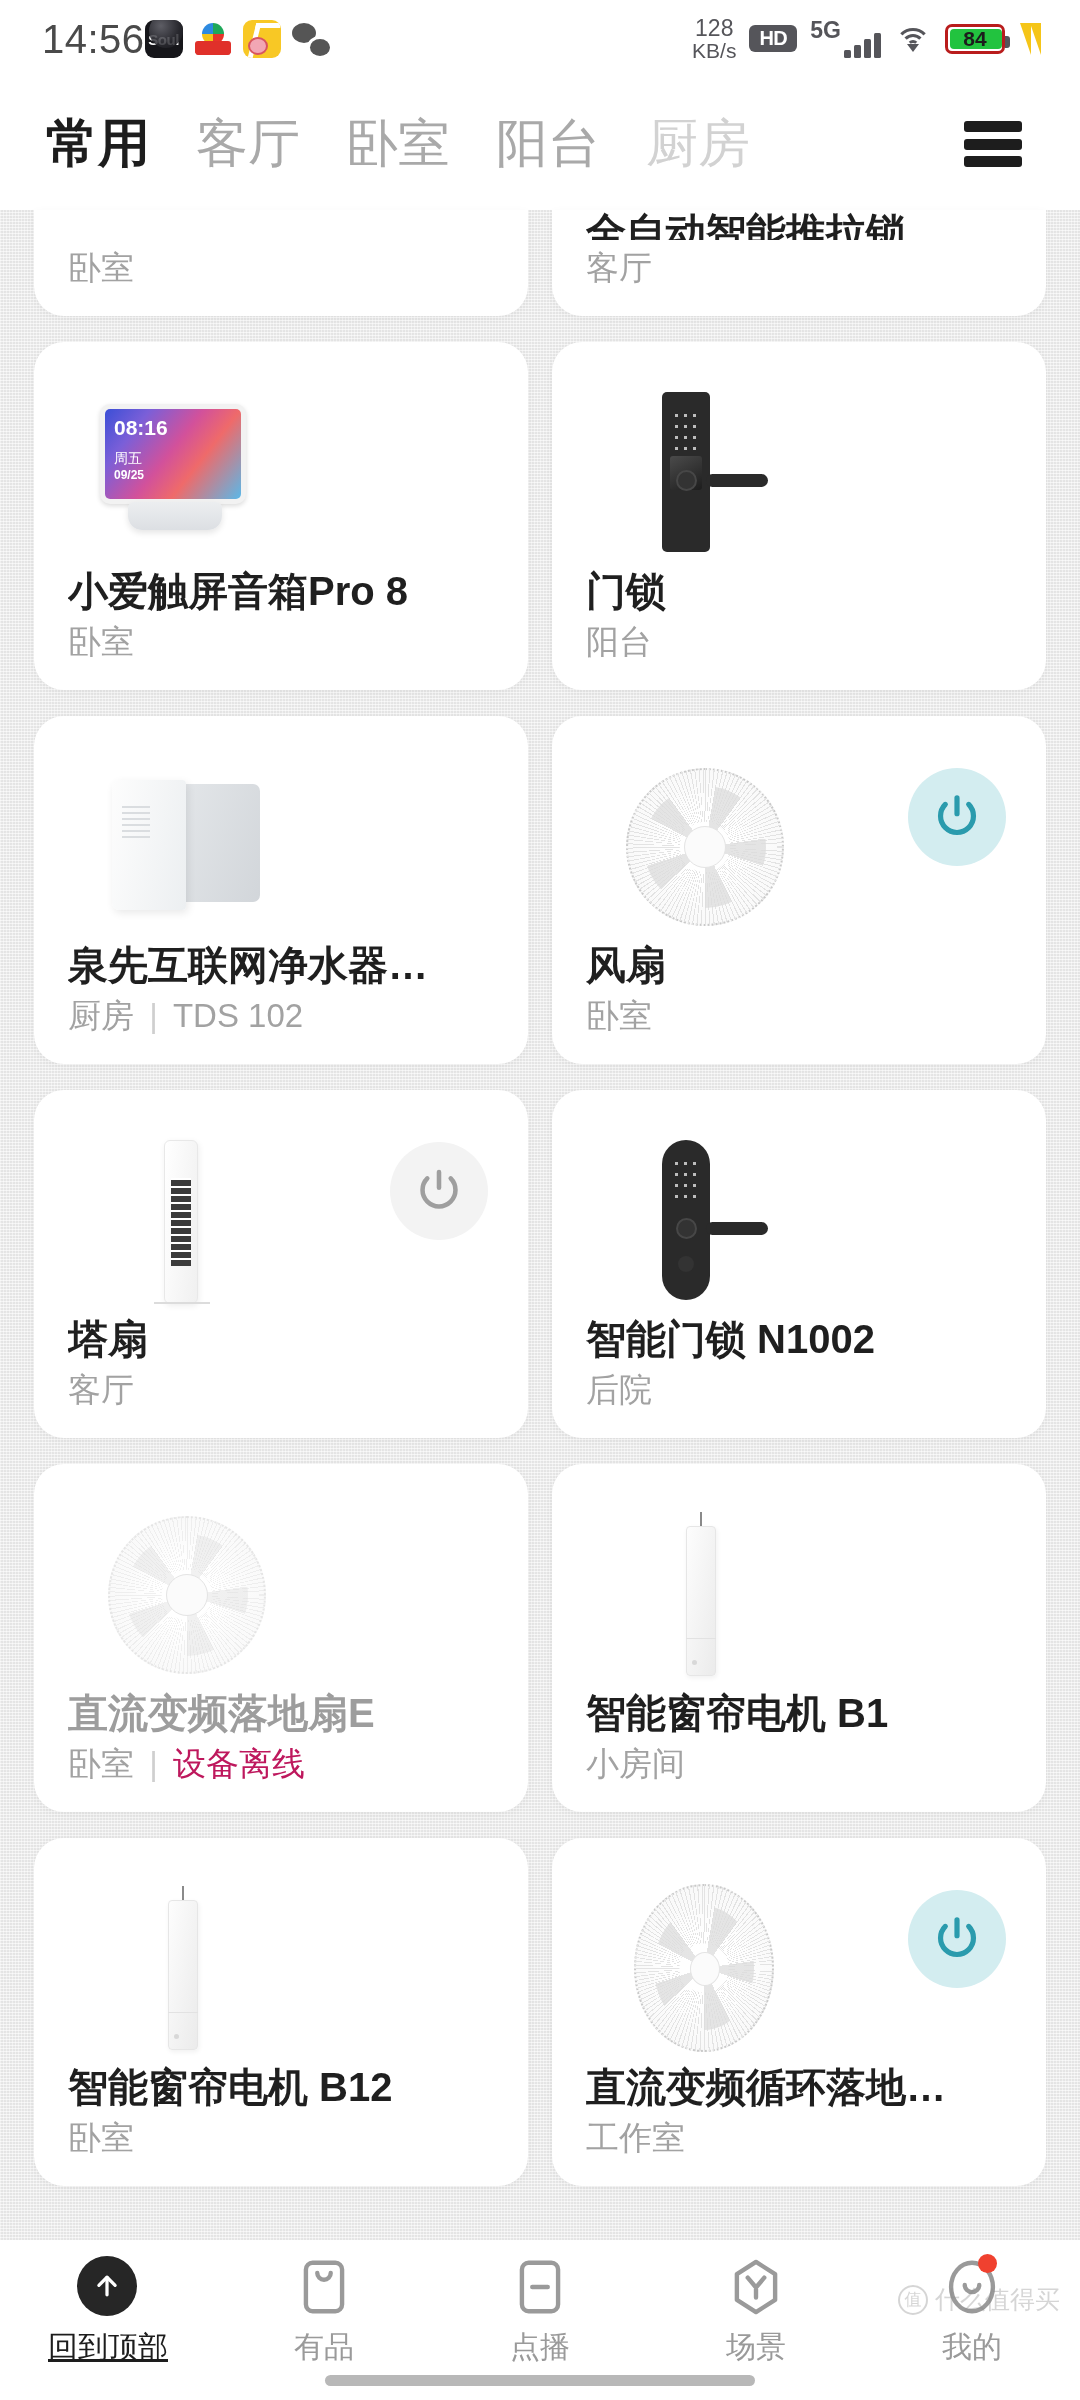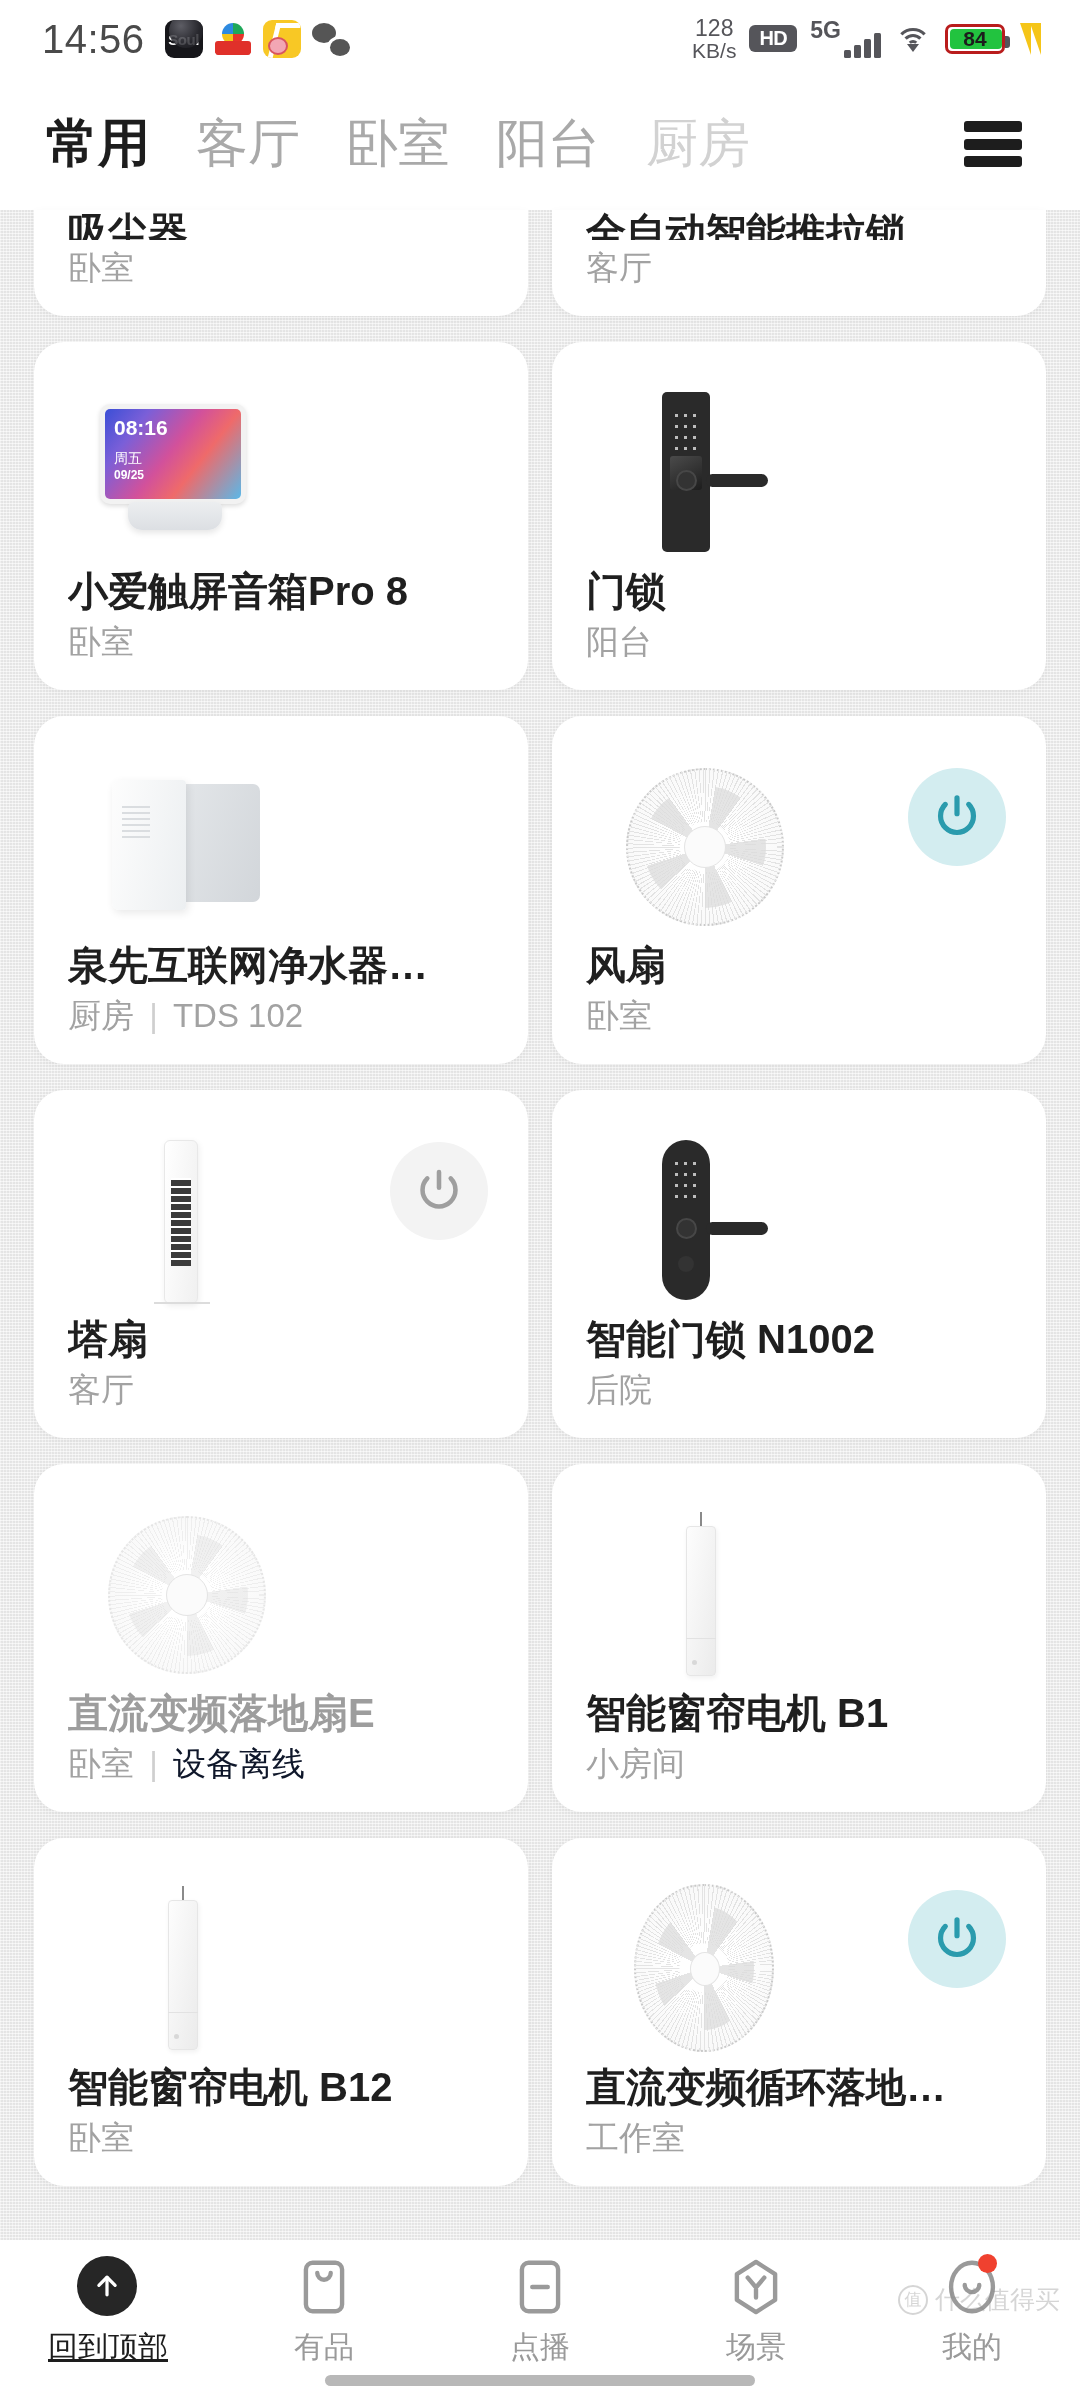--- a/index.html
+++ b/index.html
@@ -19,21 +19,21 @@
   }
   
   .statusbar {
     position:absolute; top:0; left:0; width:1080px; height:78px;
     background:#ffffff; display:flex; align-items:center;
   }
   .sb-clock {
     margin-left:42px; font-size:40px; color:#4a4a4a; letter-spacing:.5px;
     font-family:"Liberation Sans",sans-serif;
   }
-  .sb-apps { display:flex; align-items:center; gap:11px; margin-left:20px; }
+  .sb-apps { display:flex; align-items:center; gap:11px; }
   .appicon { width:38px; height:38px; border-radius:9px; position:relative; overflow:hidden; }
   .ic-soul { background:#16161a; display:flex; align-items:center; justify-content:center; }
   .ic-soul span { color:#fff; font-size:15px; font-weight:bold; letter-spacing:-.5px; }
   .ic-soul::before{content:"";position:absolute;width:34px;height:34px;border-radius:50%;
     background:radial-gradient(circle at 35% 35%, #6a6a72 0%, #2a2a30 60%, #16161a 100%);
     left:4px;top:-6px;opacity:.85;}
   .ic-red { background:#ffffff; }
   .ic-red::before{content:"";position:absolute;left:8px;top:3px;width:22px;height:22px;border-radius:50%;
     background:conic-gradient(#1fa85a 0 25%, #e8342a 0 50%, #f3c318 0 75%, #2d8ae0 0 100%);}
   .ic-red::after{content:"";position:absolute;left:1px;bottom:3px;width:36px;height:14px;border-radius:3px;
@@ -101,21 +101,21 @@
     height:348px; padding:30px 34px 28px;
     display:flex; flex-direction:column; justify-content:flex-end;
     box-shadow:0 2px 10px rgba(0,0,0,.035);
   }
   .card.clipped { height:106px; padding-top:0; border-radius:0 0 30px 30px; }
   .card .art { position:absolute; left:58px; top:46px; width:190px; height:170px; }
   .card .title { font-size:40px; color:#1f1f1f; font-weight:bold; line-height:1.14;
     white-space:nowrap; overflow:hidden; }
   .card .sub { font-size:33px; color:#a2a2a2; margin-top:8px; line-height:1.2; }
   .card.offline .title { color:#9d9d9d; font-weight:bold; }
-  .sub .offline-txt { color:#0f172a; }
+  .sub .offline-txt { color:#be185d; }
   .sub .divider { color:#cfcfcf; padding:0 6px; }
   
   .pwr { position:absolute; right:40px; top:52px; width:98px; height:98px; border-radius:50%;
     display:flex; align-items:center; justify-content:center; }
   .pwr.on { background:#d3edf0; }
   .pwr.off { background:#f3f3f3; }
   .pwr svg { width:52px; height:52px; }
   
   .art-display { position:relative; }
   .art-display .scr { position:absolute; left:8px; top:16px; width:146px; height:100px;
@@ -270,21 +270,20 @@
     <div class="hamburger">
         <i></i>
         <i></i>
         <i></i>
       </div>
   </div>
 
   <div class="grid">
 
     <div class="card clipped">
-      <div class="title">吸尘器</div>
       <div class="sub">卧室</div>
     </div>
 
     <div class="card clipped">
       <div class="title">全自动智能推拉锁…</div>
       <div class="sub">客厅</div>
     </div>
 
     <div class="card">
       <div class="art art-display">

